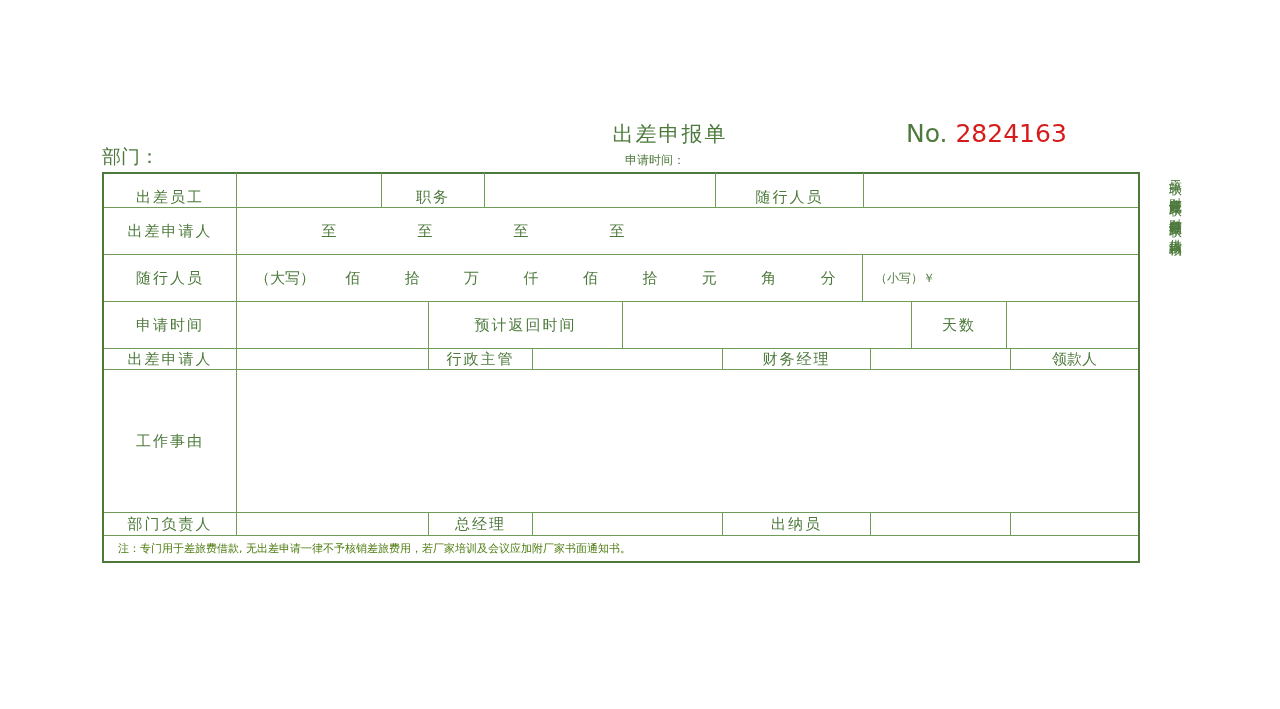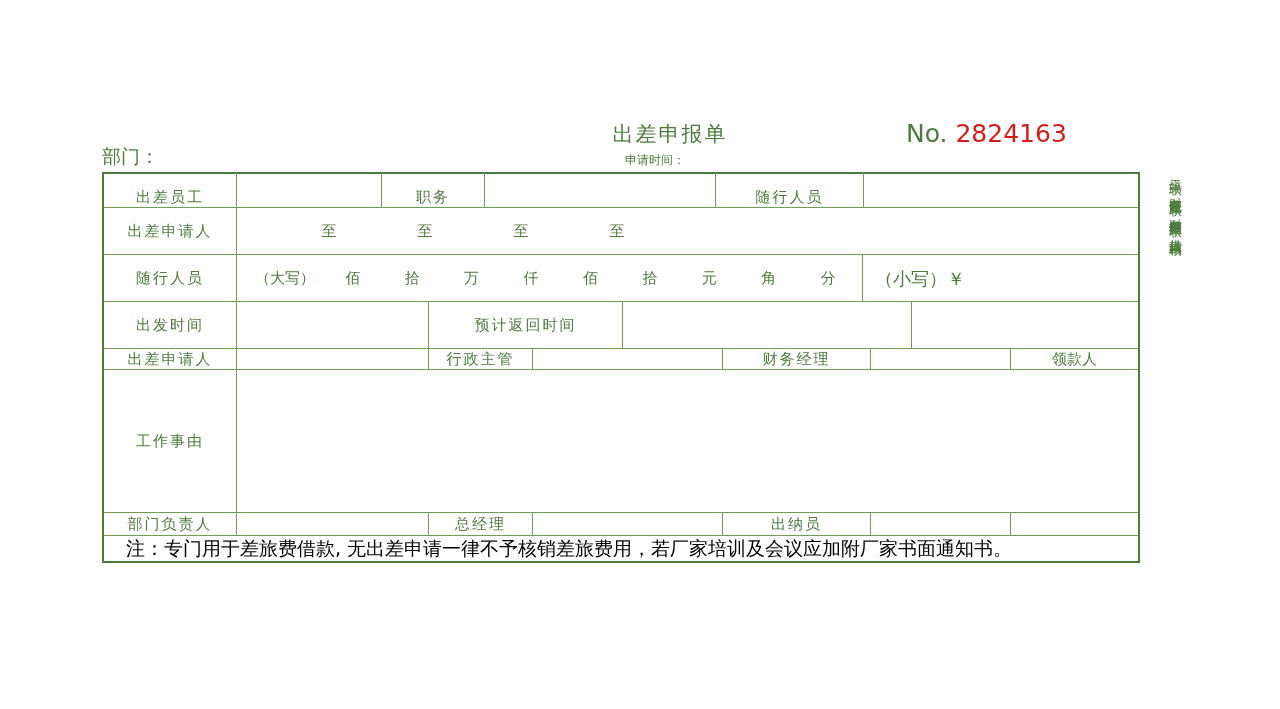--- a/index.html
+++ b/index.html
@@ -122,33 +122,33 @@
     padding-left: 14px;
     font-size: 15px;
   }
   .amt-inner .daxie { margin-right: 8px; }
   .amt-inner .unit {
     display: inline-block;
     width: 60px;
     text-align: center;
   }
   .xiaoxie {
-    font-size: 18px;
+    font-size: 12px;
     padding-left: 8px;
   }
 
   
   .note-row {
     box-sizing: border-box;
     height: 25px;
     display: flex;
     align-items: center;
-    font-size: 19px;
-    padding-left: 22px;
-    color: #000000;
+    font-size: 11px;
+    padding-left: 14px;
+    color: #4d7c0f;
     white-space: nowrap;
   }
   
   .side-text {
     position: absolute;
     left: 1162px;
     top: 170px;
     width: 22px;
     height: 420px;
     font-size: 13px;
@@ -215,24 +215,25 @@
           <span class="unit">分</span>
         </div>
       </div>
       <div class="cell noright h47" style="flex:1; justify-content:flex-start">
         <span class="xiaoxie">（小写）￥</span>
         <span class="xiaoxie"></span>
       </div>
     </div>
 
     <div class="row h47">
-      <div class="cell label h47" style="width:133px">出发时间</div>
+      <div class="cell label h47" style="width:133px">申请时间</div>
       <div class="cell h47" style="width:192px"></div>
       <div class="cell label h47" style="width:194px">预计返回时间</div>
       <div class="cell h47" style="width:289px"></div>
+      <div class="cell label h47" style="width:95px">天数</div>
       <div class="cell noright h47" style="flex:1"></div>
     </div>
 
     <div class="row h22">
       <div class="cell label h22" style="width:133px">出差申请人</div>
       <div class="cell h22" style="width:192px"></div>
       <div class="cell label h22" style="width:104px">行政主管</div>
       <div class="cell h22" style="width:190px"></div>
       <div class="cell label h22" style="width:148px">财务经理</div>
       <div class="cell h22" style="width:140px"></div>

